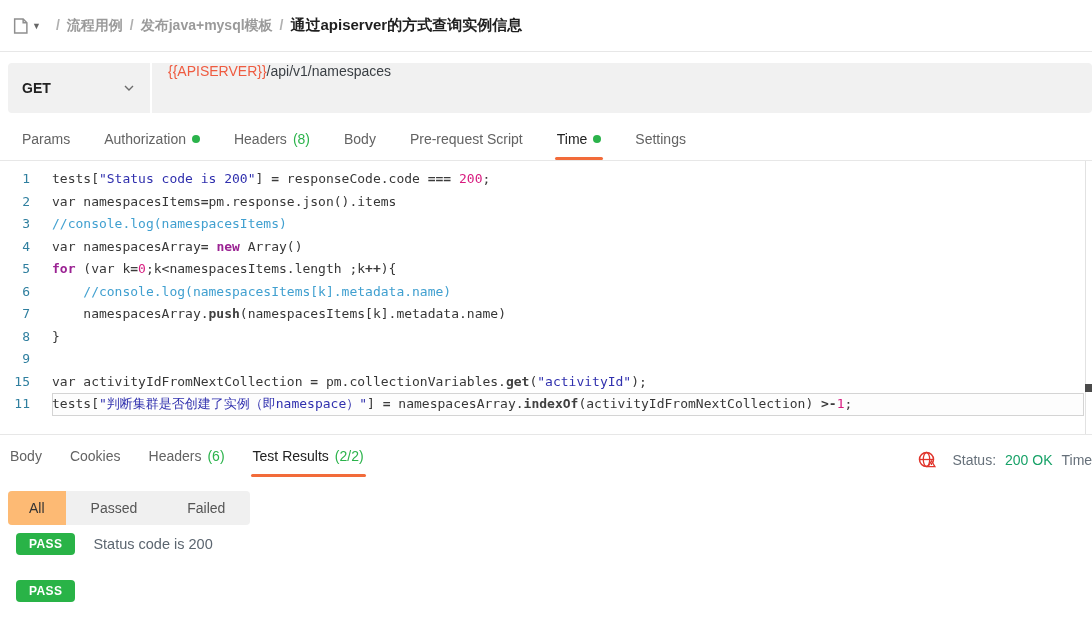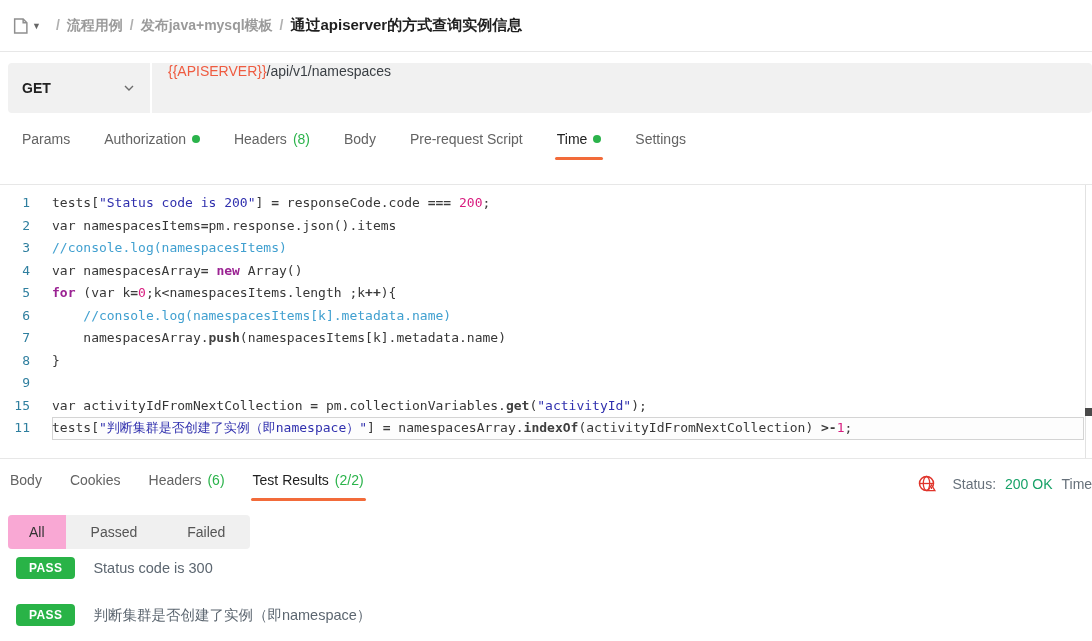--- a/index.html
+++ b/index.html
@@ -21,21 +21,21 @@
     display:flex; align-items:center; justify-content:space-between;
     padding:0 14px 0 14px; border-right:2px solid #fff; cursor:pointer; }
   .method-label { font-weight:bold; font-size:14px; color:#212121; }
   .url-box { flex:1; background:#f1f1f1; border-radius:0 4px 4px 0;
     display:flex; align-items:flex-start; padding:0 16px; white-space:nowrap;
     font-size:14px; overflow:hidden; }
   .url-var { color:#ef5b40; }
   .url-path { color:#3a3f44; }
 
   
-  .reqtabs { display:flex; gap:34px; padding:18px 22px 0; height:72px;
+  .reqtabs { display:flex; gap:34px; padding:18px 22px 0; height:48px;
     border-bottom:1px solid #e7e7e7; align-items:flex-start; }
   .tab { position:relative; font-size:14px; color:#636363; padding-bottom:13px;
     display:inline-flex; align-items:center; gap:6px; cursor:pointer; white-space:nowrap; }
   .tab .tab-count { color:#2bb34b; }
   .tab.active { color:#212121; }
   .tab.active::after { content:""; position:absolute; left:-2px; right:-2px;
     bottom:0; height:3px; background:#f26b3a; border-radius:2px; }
   .dot { width:8px; height:8px; border-radius:50%; background:#2bb34b; display:inline-block; }
 
   
@@ -65,21 +65,21 @@
   .status-group { display:flex; align-items:center; gap:9px; padding-top:2px;
     font-size:14px; white-space:nowrap; margin-right:-4px; }
   .status-label, .time-label { color:#66707a; }
   .status-value { color:#18a268; }
   .globe { display:inline-flex; margin-right:6px; }
 
   
   .filters { display:inline-flex; margin:10px 0 0 8px; background:#f0f0f0;
     border-radius:4px; overflow:hidden; }
   .seg { padding:9px 25px; font-size:14px; color:#555; cursor:pointer; }
-  .seg.active { background:#f9a8d4; color:#333; padding:9px 21px; }
+  .seg.active { background:#fdba74; color:#333; padding:9px 21px; }
 
   
   .results { margin-top:8px; }
   .result-row { display:flex; align-items:center; gap:18px; margin:0 0 25px 16px; }
   .pass-badge { background:#29b347; color:#fff; font-size:12px; font-weight:bold;
     letter-spacing:.4px; padding:4px 13px; border-radius:4px; }
   .result-text { font-size:14.5px; color:#5c6670; }
 </style>
 </head>
 <body>
@@ -198,22 +198,21 @@
 <div class="filters">
     <div class="seg active">All</div>
     <div class="seg">Passed</div>
     <div class="seg">Failed</div>
   </div>
 
 
 <div class="results">
     <div class="result-row">
       <span class="pass-badge">PASS</span>
-      <span class="result-text">Status code is 300</span>
+      <span class="result-text">Status code is 200</span>
     </div>
     <div class="result-row">
       <span class="pass-badge">PASS</span>
-      <span class="result-text">判断集群是否创建了实例（即namespace）</span>
     </div>
   </div>
 
 
 
 
 </body></html>

